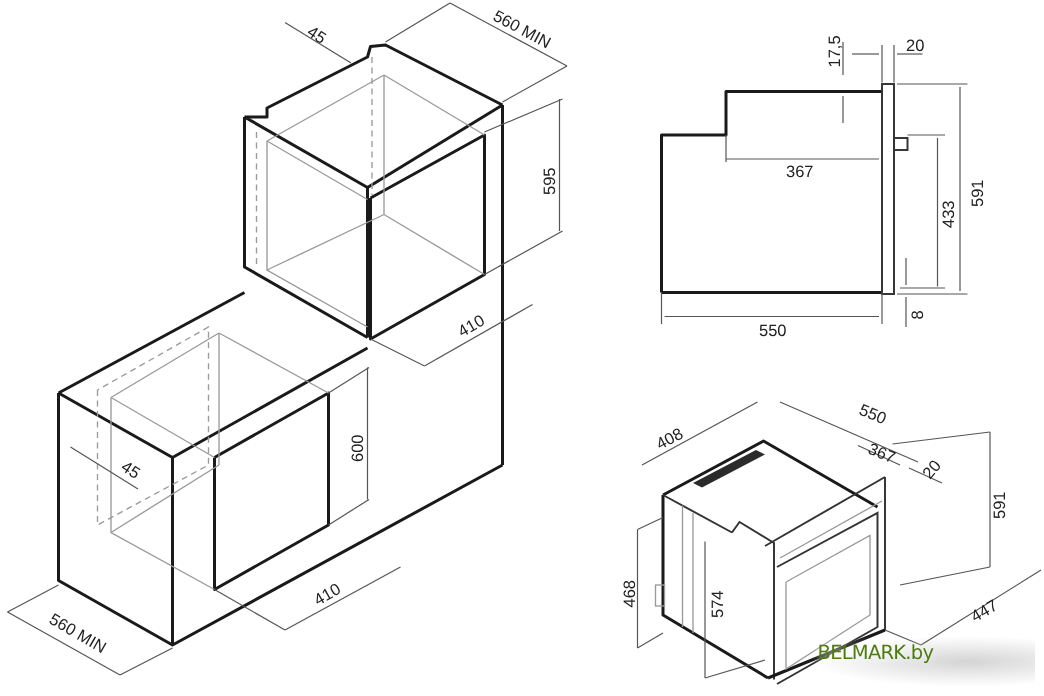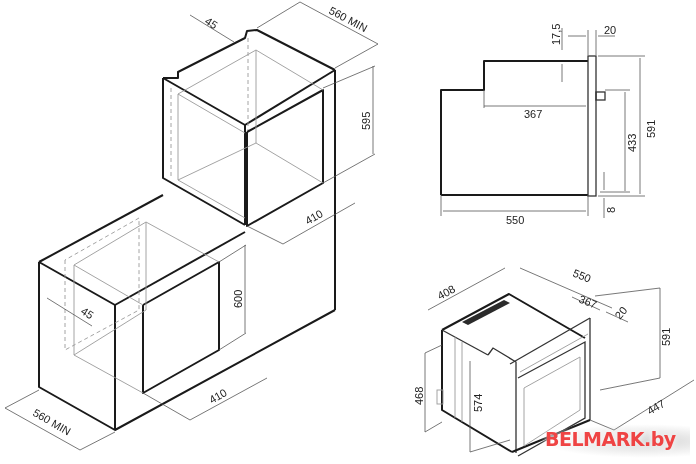--- a/index.html
+++ b/index.html
@@ -4,21 +4,21 @@
 <style>
   html, body { margin: 0; padding: 0; background: #ffffff; }
   body { width: 696px; height: 464px; position: relative; overflow: hidden; font-family: "Liberation Sans", sans-serif; }
   svg { position: absolute; left: 0; top: 0; }
   .thick { stroke: #1a1a1a; stroke-width: 2; fill: none; stroke-linejoin: round; }
   .med { stroke: #333; stroke-width: 1.3; fill: none; }
   .thin { stroke: #9a9a9a; stroke-width: 0.9; fill: none; }
   .dash { stroke: #9a9a9a; stroke-width: 0.9; fill: none; stroke-dasharray: 4 3; }
   .dim { stroke: #555; stroke-width: 0.8; fill: none; }
   .dimtxt { font-family: "Liberation Sans", sans-serif; font-size: 11px; fill: #222; }
-  .watermark { position: absolute; left: 545px; top: 428px; font-family: "DejaVu Sans", sans-serif; font-weight: bold; font-size: 19px; color: #ef4444; letter-spacing: -0.5px; text-shadow: 0 0 6px #fff; }
+  .watermark { position: absolute; left: 545px; top: 428px; font-family: "DejaVu Sans", sans-serif; font-weight: normal; font-size: 13px; color: #4d7c0f; letter-spacing: -0.5px; text-shadow: 0 0 6px #fff; }
   .wm-shadow { position: absolute; left: 540px; top: 424px; width: 150px; height: 34px; background: radial-gradient(ellipse at 70% 50%, rgba(160,160,160,0.45), rgba(255,255,255,0) 70%); }
 </style>
 </head>
 <body>
 
 <svg width="696" height="464" viewBox="0 0 696 464">
 
   <g>
 
     <polyline class="thick" points="163,78 163,178 245,225"></polyline>

